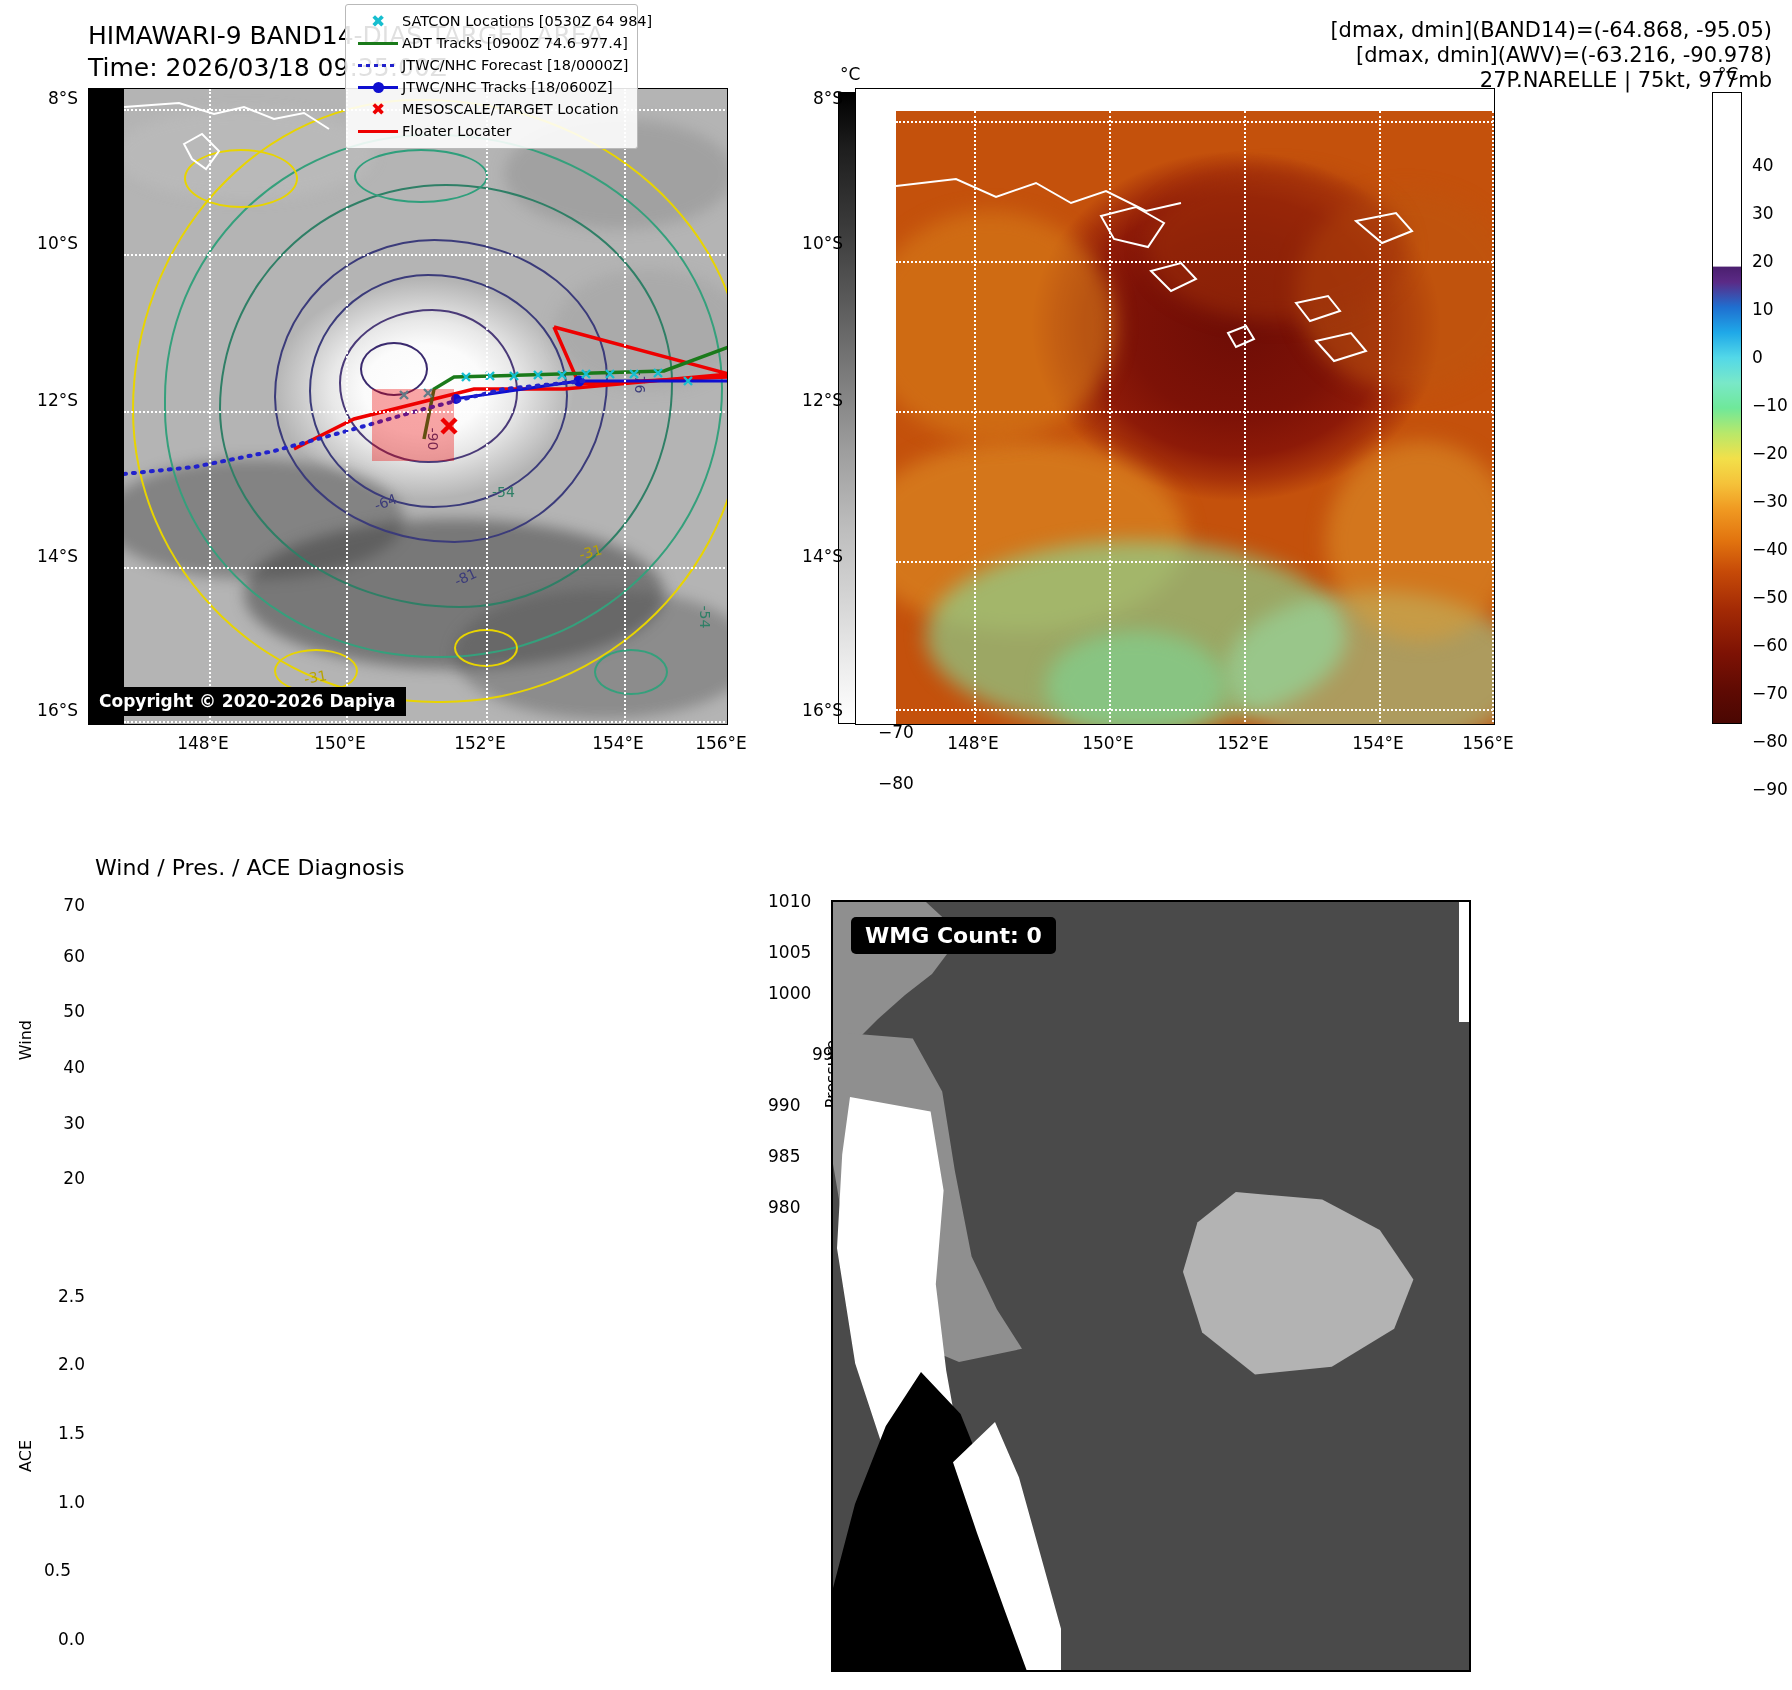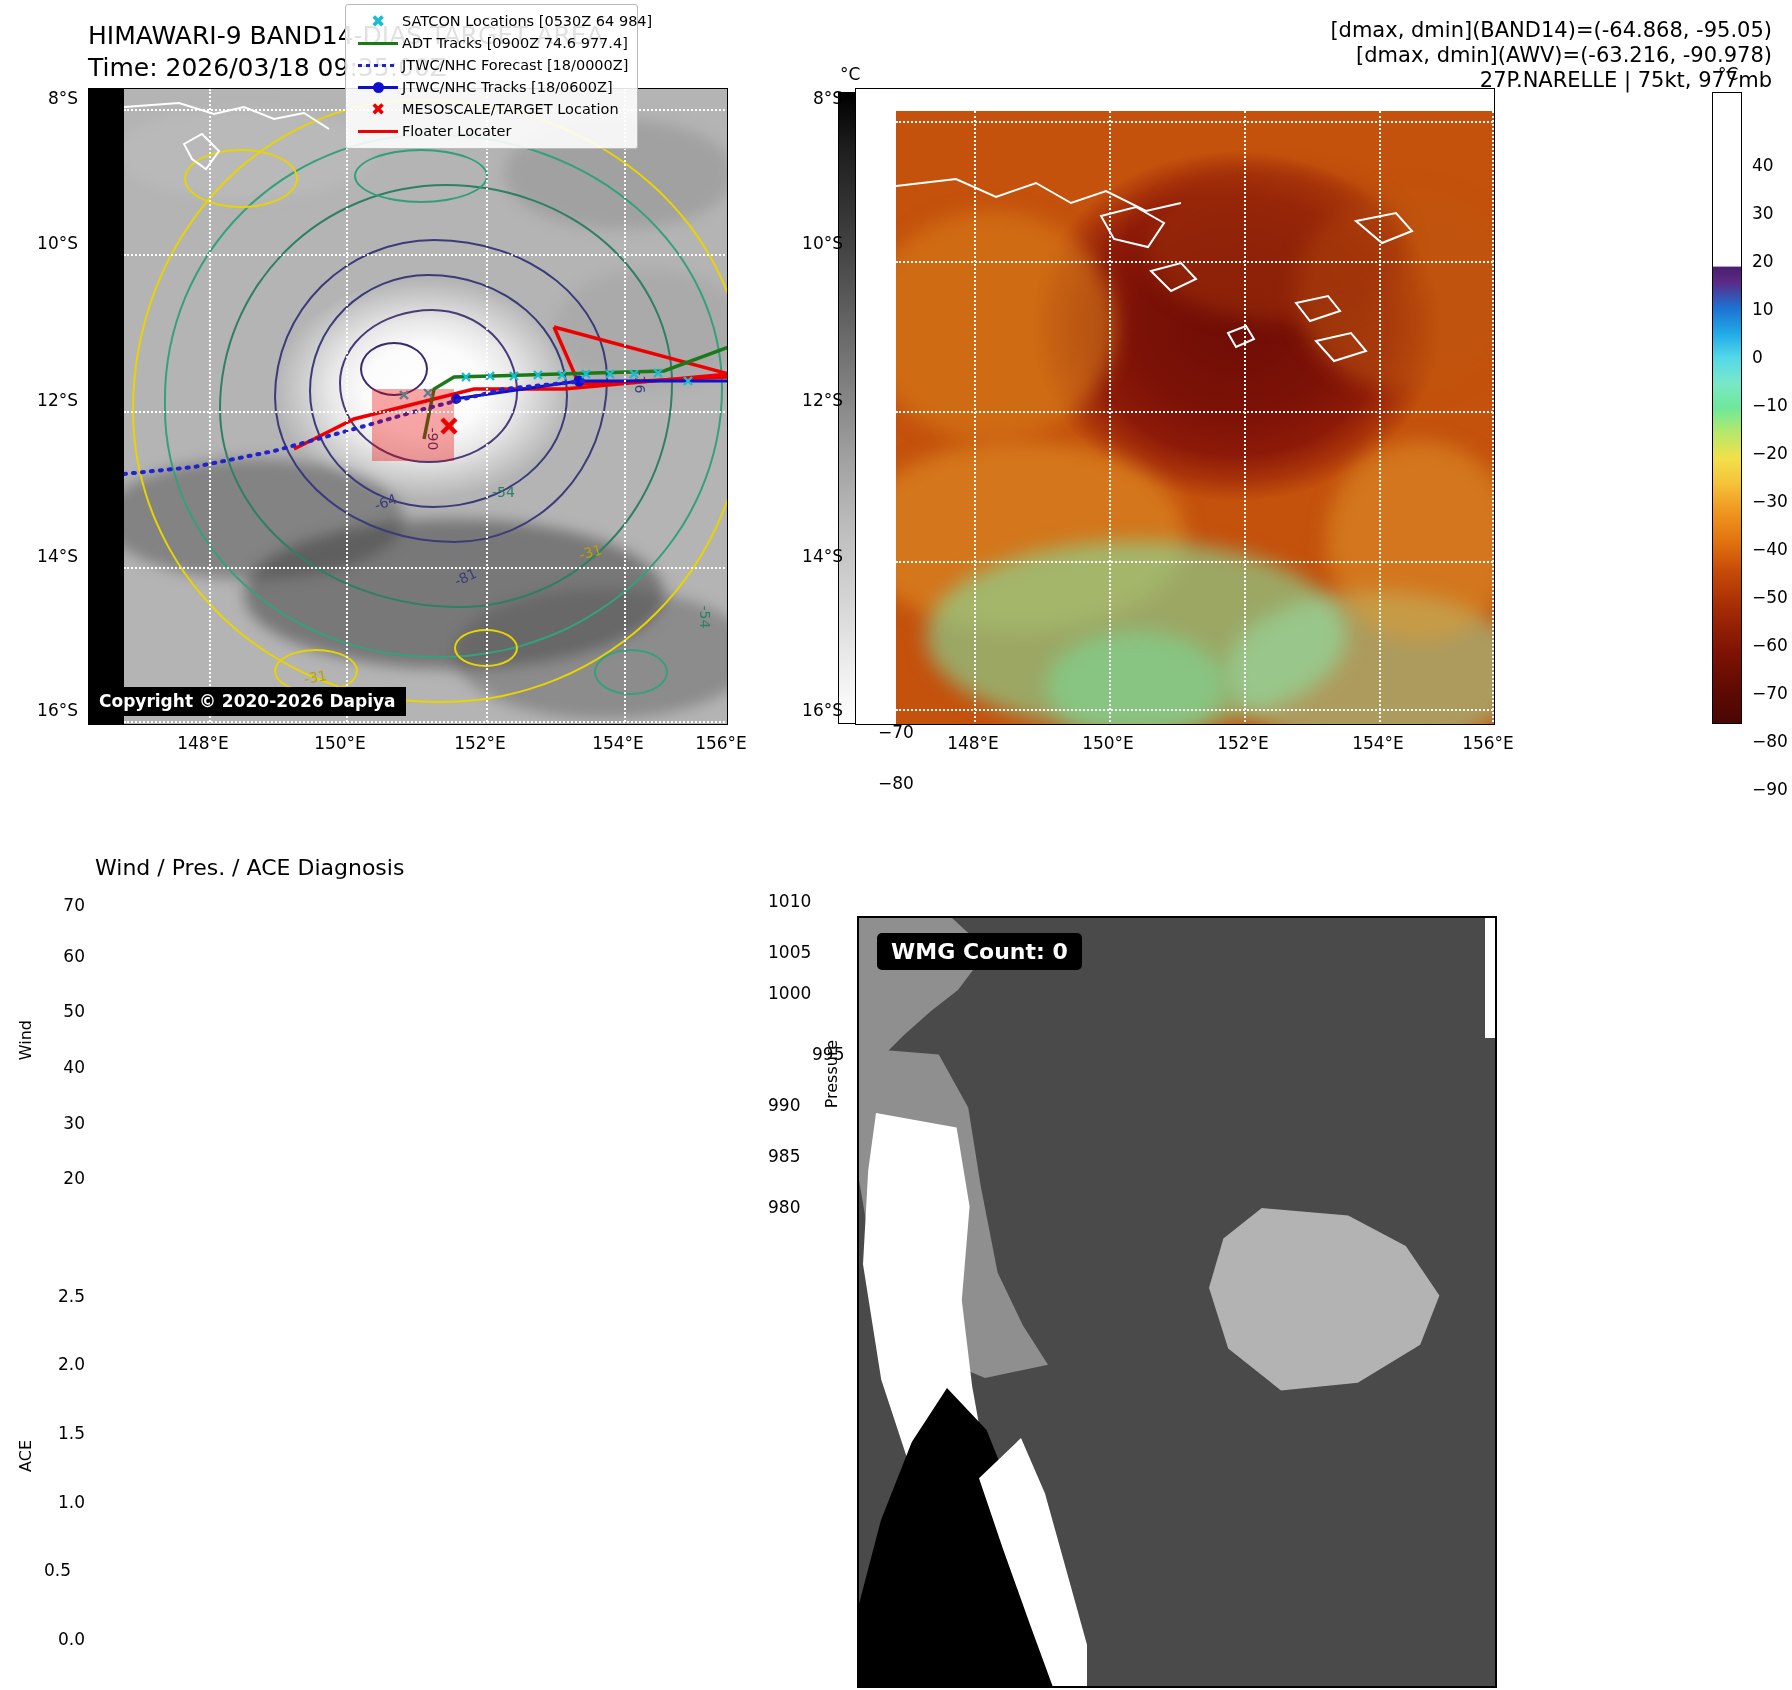--- a/index.html
+++ b/index.html
@@ -70,21 +70,21 @@
   
   #wind-frame{position:absolute;left:95px;top:900px;width:660px;height:352px;border:2px solid #000;box-sizing:border-box;background:#fff;}
   #ace-frame{position:absolute;left:95px;top:1252px;width:660px;height:420px;border:2px solid #000;box-sizing:border-box;background:#fff;}
   #bl-title{position:absolute;left:95px;top:855px;width:660px;text-align:left;font-size:22px;}
   .chartlegend{position:absolute;background:#fff;border:1px solid #cfcfcf;border-radius:4px;
       display:flex;align-items:center;gap:10px;padding:4px 11px;font-size:18px;z-index:12;}
   .chartlegend .sw{width:42px;height:5px;display:block;}
   svg.plot{position:absolute;left:0;top:0;overflow:visible;}
 
   
-  #wmg-frame{position:absolute;left:857px;top:900px;width:640px;height:772px;border:2px solid #000;box-sizing:border-box;background:#4a4a4a;overflow:hidden;margin-top:16px;}
+  #wmg-frame{position:absolute;left:831px;top:900px;width:640px;height:772px;border:2px solid #000;box-sizing:border-box;background:#4a4a4a;overflow:hidden;}
   #wmg-badge{position:absolute;left:18px;top:15px;background:#000;color:#fff;font-size:22px;font-weight:bold;
       padding:6px 14px;border-radius:5px;z-index:20;}
   .blob{position:absolute;}
 </style>
 </head>
 <body>
 
 <div class="page">
 
   <div id="tl-title"><span>HIMAWARI-9 BAND14-DIAS TARGET AREA</span>

